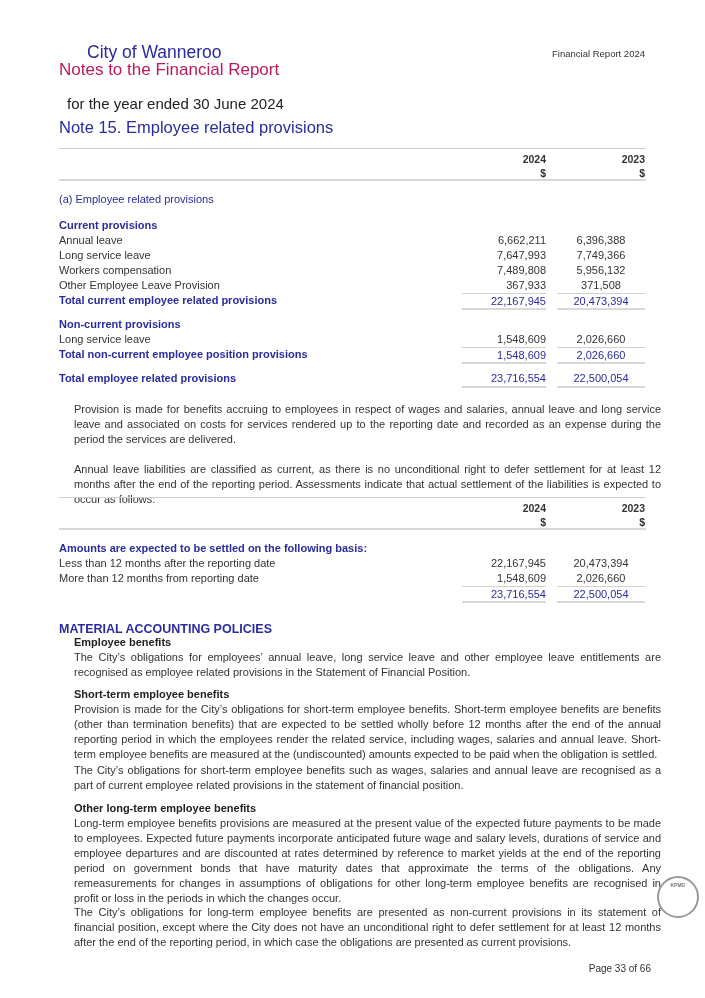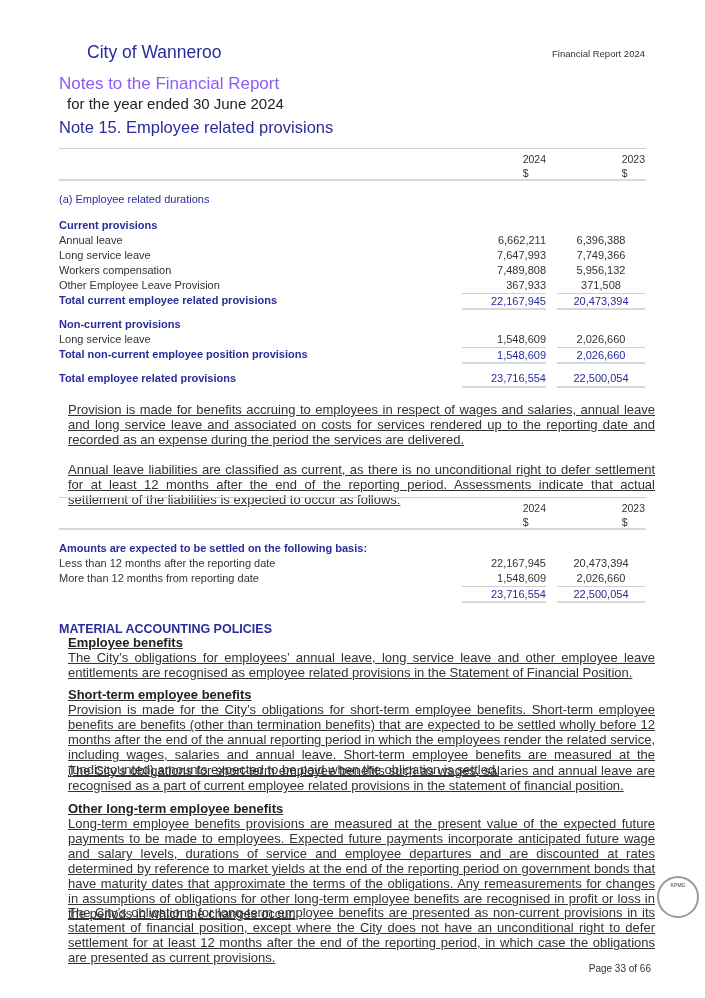--- a/index.html
+++ b/index.html
@@ -2,40 +2,40 @@
 <html><head>
   <meta charset="utf-8">
   <style>
     html, body { margin: 0; padding: 0; background: #ffffff; }
     body { width: 705px; height: 998px; position: relative; overflow: hidden;
            font-family: "Liberation Sans", sans-serif; color: #333333; }
     .abs { position: absolute; }
     .blue { color: #2b2b9c; }
     .org { left: 59px; top: 42px; font-size: 17.5px; margin-left: 28px; }
     .rpt { right: 60px; top: 40px; font-size: 9.5px; color: #333; margin-top: 8px; }
-    .notes-title { left: 59px; top: 74px; font-size: 17px; color: #8b5cf6; }
+    .notes-title { left: 59px; top: 60px; font-size: 17px; color: #be185d; }
     .notes-sub { left: 43px; top: 95px; font-size: 15px; color: #222; margin-left: 24px; }
     .note-title { left: 59px; top: 118px; font-size: 16.5px; }
 
     .table { position: absolute; left: 59px; width: 587px; font-size: 11px; }
     .hdr { border-top: 1px solid #d0d0d0; border-bottom: 2px solid #d8d8d8; height: 30px; position: relative; }
-    .hdr .c1, .hdr .c2 { position: absolute; font-weight: normal; font-size: 10.5px; line-height: 14px; color: #333; }
+    .hdr .c1, .hdr .c2 { position: absolute; font-weight: bold; text-align: right; font-size: 10.5px; line-height: 14px; color: #333; }
     .hdr .c1 { right: 100px; top: 3px; }
     .hdr .c2 { right: 1px; top: 3px; }
 
     .row { position: relative; height: 15px; line-height: 15px; }
     .row .lbl { position: absolute; left: 0; }
     .row .v1 { position: absolute; right: 100px; width: 84px; text-align: right; }
     .row .v2 { position: absolute; right: 1px; width: 88px; text-align: center; }
     .row.bold .lbl { font-weight: bold; }
     .row.total .v1, .row.total .v2 { border-top: 1px solid #d0d0d0; border-bottom: 2px solid #d8d8d8; height: 14px; line-height: 14px; top: 0; }
     .row.botline .v1, .row.botline .v2 { border-bottom: 2px solid #d8d8d8; }
     .spacer { height: 11px; }
 
-    .para { position: absolute; left: 68px; width: 587px; font-size: 13px; line-height: 15px; text-align: justify; color: #333; text-decoration: underline; }
+    .para { position: absolute; left: 74px; width: 587px; font-size: 11px; line-height: 15px; text-align: justify; color: #333; }
     .h-mat { left: 59px; top: 622px; font-size: 12.5px; font-weight: bold; }
     .sub-h { font-weight: bold; color: #222; }
 
     .stamp { left: 657px; top: 876px; width: 38px; height: 38px; border: 2px solid #9a9a9a; border-radius: 50%; }
     .stamp span { position: absolute; top: 4px; left: 0; width: 100%; text-align: center; font-size: 5px; color: #777; font-weight: bold; }
     .page-num { right: 54px; top: 963px; font-size: 10px; color: #333; padding-left: 15px; }
   </style>
 </head>
 <body>
 
@@ -45,21 +45,21 @@
 <div class="abs notes-sub">for the year ended 30 June 2024</div>
 <div class="abs note-title blue">Note 15. Employee related provisions</div>
 
 <div class="table" style="top:148px;">
   <div class="hdr">
     <div class="c1"><span>2024</span><br><span>$</span></div>
     <div class="c2"><span>2023</span><br><span>$</span></div>
   </div>
   <div style="height:11px"></div>
   <div class="row blue">
-      <span class="lbl">(a) Employee related durations</span>
+      <span class="lbl">(a) Employee related provisions</span>
     </div>
   <div class="spacer"></div>
   <div class="row bold blue">
       <span class="lbl">Current provisions</span>
     </div>
   <div class="row">
     <span class="lbl">Annual leave</span>
       <span class="v1">6,662,211</span>
       <span class="v2">6,396,388</span>
   </div>

